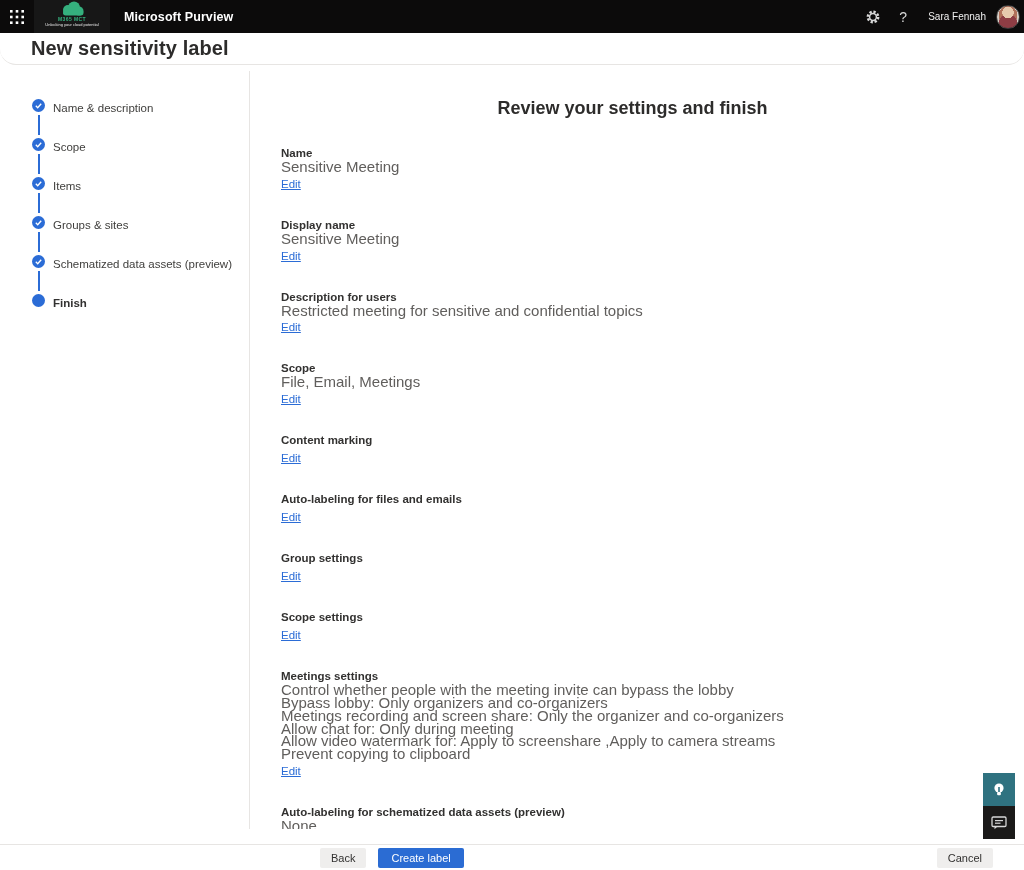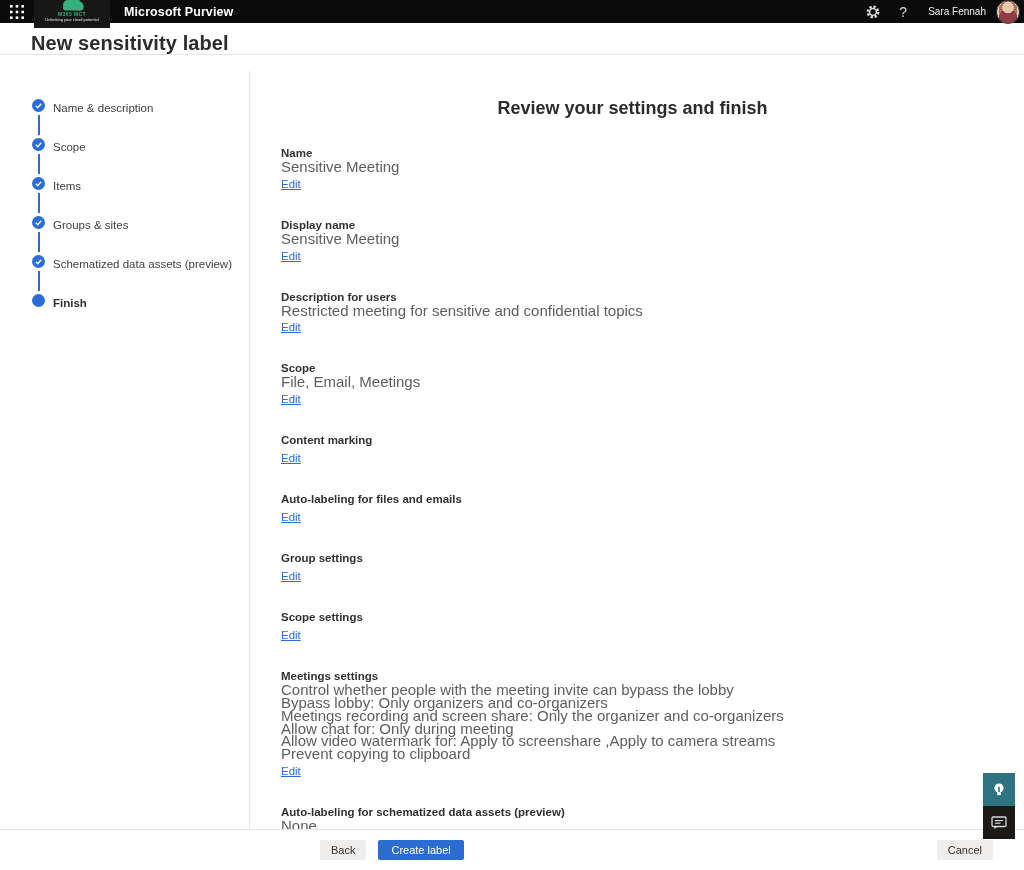--- a/index.html
+++ b/index.html
@@ -7,21 +7,21 @@
   body {
     font-family: "Liberation Sans", sans-serif;
     background: #ffffff;
     color: #323130;
     position: relative;
     overflow: hidden;
   }
 
   
   .topbar {
-    position: absolute; top: 0; left: 0; right: 0; height: 23px;
+    position: absolute; top: 0; left: 0; right: 0; height: 33px;
     background: #0c0b0b; color: #fff;
     display: flex; align-items: center;
   }
   .waffle-btn {
     width: 34px; height: 33px;
     display: flex; align-items: center; justify-content: center;
     cursor: pointer;
   }
   .logo-tile {
     width: 76px; height: 33px; background: #171717;
@@ -44,23 +44,23 @@
     background:
       radial-gradient(circle at 50% 30%, #e6c9ad 0 30%, rgba(0,0,0,0) 31%),
       radial-gradient(circle at 50% 78%, #8e3d44 0 45%, rgba(0,0,0,0) 46%),
       radial-gradient(circle at 50% 42%, #b0715a 0 55%, #d6cfc6 56% 100%);
     border: 1px solid #3a3a3a;
     cursor: pointer; flex: none;
   }
 
   
   .page-header {
-    position: absolute; top: 33px; left: 0; right: 0; height: 22px;
+    position: absolute; top: 33px; left: 0; right: 0; height: 32px;
     background: #fff; border-bottom: 1px solid #e7e5e3;
-    display: flex; align-items: center; padding-left: 31px;
+    display: flex; align-items: center; padding-left: 31px; border-radius: 17px;
   }
   .page-title { font-size: 20px; font-weight: bold; color: #2d2c2b; letter-spacing: .1px; }
 
   
   .content { position: absolute; top: 71px; left: 0; right: 0; bottom: 41px; display: flex; overflow: hidden; }
 
   .wizard-rail {
     width: 250px; flex: none; border-right: 1px solid #e7e5e3;
     padding: 27px 0 0 32px;
   }
@@ -84,21 +84,21 @@
   .review-section { margin-bottom: 26px; }
   .section-title { font-size: 11.5px; font-weight: bold; color: #323130; line-height: 15px; }
   .section-value { font-size: 15px; color: #605e5c; line-height: 12.8px; }
   .edit-link {
     display: inline-block; margin-top: 3px;
     font-size: 11.5px; color: #2b6cd6; text-decoration: underline; cursor: pointer; line-height: 13px;
   }
 
   
   .footer {
-    position: absolute; left: 0; right: 0; bottom: 0; height: 41px;
+    position: absolute; left: 0; right: 0; bottom: 0; height: 26px;
     background: #fff; border-top: 1px solid #e7e5e3;
     display: flex; align-items: center; padding: 0 31px 0 320px;
   }
   .btn {
     height: 20px; font-size: 11px; font-family: "Liberation Sans", sans-serif;
     border: none; border-radius: 2px; padding: 0 11px; cursor: pointer; line-height: 18px;
   }
   .btn-secondary { background: #efeeed; color: #323130; }
   .btn-primary { background: #2b6cd3; color: #fff; margin-left: 12px; padding: 0 13px; }
   .btn-cancel { margin-left: auto; }

